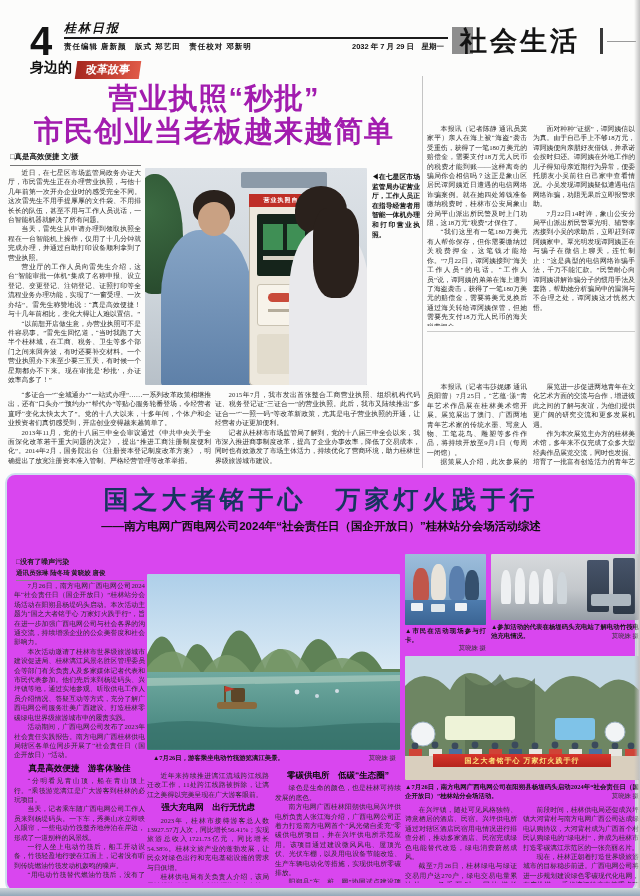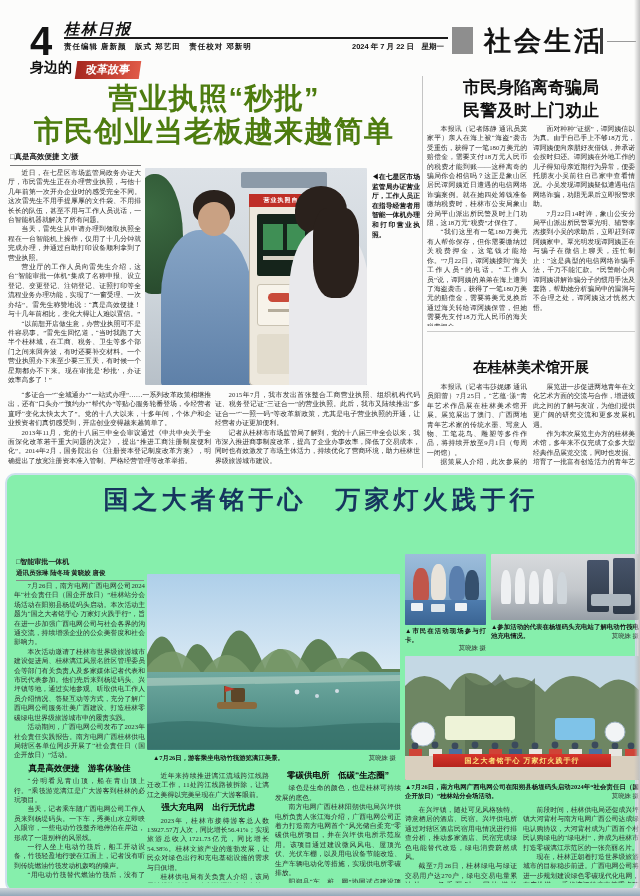--- a/index.html
+++ b/index.html
@@ -1,45 +1,45 @@
 <!DOCTYPE html>
 <html><head>
 <meta charset="utf-8">
 <style>
   html,body{margin:0;padding:0;background:#c9c9c9;}
   .page{position:relative;width:640px;height:896px;margin:0 auto;background:#fcfcfb;overflow:hidden;
         font-family:"Liberation Serif",serif;color:#222;}
   .abs{position:absolute;}
   
   .pagenum{font-family:"Liberation Sans",sans-serif;font-weight:900;font-size:40px;line-height:38px;color:#141414;}
-  .masthead{font-family:"Liberation Serif",serif;font-weight:bold;font-style:italic;font-size:15px;letter-spacing:2px;color:#101010;}
+  .masthead{font-family:"Liberation Serif",serif;font-weight:bold;font-style:italic;font-size:12px;letter-spacing:2px;color:#101010;}
   .hline{background:#1c1c1c;height:2px;}
   .credits{font-size:7.5px;font-weight:bold;font-family:"Liberation Sans",sans-serif;color:#111;letter-spacing:1px;}
   .dateline{font-size:7.5px;font-weight:bold;font-family:"Liberation Sans",sans-serif;color:#111;}
   .grayblock{background:#8e8e8e;}
   .section-title{font-family:"Liberation Sans",sans-serif;font-weight:900;font-size:27px;letter-spacing:3px;color:#141414;}
   .vbar{background:#3a3a3a;}
   .thinline{background:#9a9a9a;height:1px;}
   
   .tag-prefix{font-weight:bold;font-size:14px;color:#101010;}
   .tag-badge{font-family:"Liberation Sans",sans-serif;font-weight:bold;font-size:11px;color:#fff;
              background:linear-gradient(90deg,#a5261e,#e05a47);padding:1px 10px 2px;transform:skewX(-8deg);display:inline-block;}
   
-  .main-hl{font-family:"Liberation Sans",sans-serif;font-weight:900;color:#4d7c0f;text-align:center;letter-spacing:1px;}
+  .main-hl{font-family:"Liberation Sans",sans-serif;font-weight:900;color:#a21caf;text-align:center;letter-spacing:1px;}
   .byline{font-size:7.5px;font-weight:bold;color:#222;}
   .col{position:absolute;overflow:hidden;font-size:6.8px;line-height:9.4px;color:#2c2c2c;text-align:justify;}
   .para{margin:0;text-indent:2em;}
   .caption-col{font-weight:bold;color:#111;line-height:9.6px;}
   .sub-title{font-family:"Liberation Serif",serif;font-weight:bold;text-align:center;color:#101010;}
   .subhead{font-family:"Liberation Sans",sans-serif;font-weight:bold;font-size:8.5px;text-align:center;margin:4px 0 3px;color:#0c0c0c;text-indent:0;}
   .photo{position:absolute;overflow:hidden;border-radius:1px;}
   .pcaption{position:absolute;font-size:6.4px;line-height:8.6px;font-weight:bold;color:#151515;text-align:justify;}
   .credit{font-weight:normal;color:#333;white-space:nowrap;float:right;}
   
-  .bottom-box{position:absolute;border:2px solid #cfe0ee;border-radius:10px;background:#86efac;}
+  .bottom-box{position:absolute;border:2px solid #cfe0ee;border-radius:10px;background:#d946ef;}
   .power-title{font-family:"Liberation Sans",sans-serif;font-weight:900;font-size:25px;letter-spacing:4px;color:#16355e;text-align:center;}
   .power-sub{font-family:"Liberation Sans",sans-serif;font-weight:bold;font-size:11.5px;color:#101010;text-align:center;}
   .pwr-byline{font-size:7px;font-weight:bold;color:#222;}
   
   .kiosk-bg{background:linear-gradient(180deg,#dde2e7 0%,#cfd6dc 55%,#b7c0c8 100%);}
   .plant{background:radial-gradient(circle at 30% 30%,#3c6b42,#27482c);border-radius:50% 60% 55% 45%;}
   .person-blue{background:linear-gradient(180deg,#87a5c6,#5e80a8);border-radius:42% 46% 4px 4px;}
   .head{background:#c9a183;border-radius:50%;}
   .hair{background:#2a211c;border-radius:50% 50% 40% 40%;}
   .kioskbody{background:#ede8dd;border-radius:5px;box-shadow:0 0 0 1px #b9b2a4 inset;}
@@ -65,23 +65,23 @@
 </style>
 </head>
 <body>
 
 <div class="page">
 
   <div class="abs pagenum" style="left:30px;top:22px;">4</div>
   <div class="abs masthead" style="left:64px;top:20px;">桂林日报</div>
   <div class="abs hline" style="left:64px;top:37px;width:384px;"></div>
   <div class="abs credits" style="left:64px;top:42px;text-align:right;">责任编辑 唐新颜　版式 郑艺田　责任校对 邓新明</div>
-  <div class="abs dateline" style="left:352px;top:42px;">2024 年 7 月 22 日　星期一</div>
+  <div class="abs dateline" style="left:352px;top:42px;">2032 年 7 月 29 日　星期一</div>
   <div class="abs grayblock" style="left:452px;top:27px;width:21px;height:27px;"></div>
-  <div class="abs section-title" style="left:484px;top:23px;">社会生活</div>
+  <div class="abs section-title" style="left:460px;top:23px;">社会生活</div>
   <div class="abs vbar" style="left:600px;top:28px;width:3px;height:26px;"></div>
   <div class="abs thinline" style="left:607px;top:41px;width:29px;"></div>
 
   <span class="abs tag-prefix" style="left:30px;top:59px;">身边的</span>
   <span class="abs tag-badge" style="left:76px;top:61px;">改革故事</span>
 
   <div class="abs main-hl" style="left:8px;top:79px;width:412px;font-size:29px;">营业执照“秒批”</div>
   <div class="abs main-hl" style="left:8px;top:112px;width:412px;font-size:29px;">市民创业当老板越来越简单</div>
   <div class="abs byline" style="left:10px;top:152px;width:131px;border-bottom:1px solid #777;padding-bottom:3px;">□真是高效便捷 文/摄</div>
 
@@ -125,47 +125,45 @@
       <p class="para">“多证合一”“全城通办”“一站式办理”……一系列改革政策相继推出，还有“口头办”“预约办”“帮代办”等贴心服务轮番登场，令经营者直呼“变化太快太大了”。党的十八大以来，十多年间，个体户和企业投资者们真切感受到，开店创业变得越来越简单了。</p>
       <p class="para">2013年11月，党的十八届三中全会审议通过《中共中央关于全面深化改革若干重大问题的决定》，提出“推进工商注册制度便利化”。2014年2月，国务院出台《注册资本登记制度改革方案》，明确提出了放宽注册资本准入管制、严格经营管理等改革举措。</p>
     </div>
   <div class="col" style="left:215px;top:390px;width:205px;height:80px;">
       <p class="para">2015年7月，我市发出首张整合工商营业执照、组织机构代码证、税务登记证“三证合一”的营业执照。此后，我市又陆续推出“多证合一”“一照一码”等改革新政策，尤其是电子营业执照的开通，让经营者办证更加便利。</p>
       <p class="para">记者从桂林市市场监管局了解到，党的十八届三中全会以来，我市深入推进商事制度改革，提高了企业办事效率，降低了交易成本，同时也有效激发了市场主体活力，持续优化了营商环境，助力桂林世界级旅游城市建设。</p>
     </div>
 
   <div class="abs" style="left:422px;top:76px;width:1px;height:392px;background:#c4c4c4;"></div>
 
-  <div class="abs sub-title" style="left:425px;top:76px;width:212px;font-size:17px;">市民身陷离奇骗局</div>
-  <div class="abs sub-title" style="left:425px;top:99px;width:212px;font-size:17px;">民警及时上门劝止</div>
   <div class="col" style="left:427px;top:124px;width:100px;height:202px;">
       <p class="para">本报讯（记者陈静 通讯员莫家平）亲人在海上被“海盗”袭击受重伤，获得了一笔180万美元的赔偿金，需要支付18万元人民币的税费才能到账——这样离奇的骗局你会相信吗？这正是象山区居民谭阿姨近日遭遇的电信网络诈骗案例。就在她四处筹钱准备缴纳税费时，桂林市公安局象山分局平山派出所民警及时上门劝阻，这18万元“税费”才保住了。</p>
       <p class="para">“我们这里有一笔180万美元有人帮你保存，但你需要缴纳过关税费押金，这笔钱才能给你。”7月22日，谭阿姨接到“海关工作人员”的电话。“工作人员”说，谭阿姨的弟弟在海上遭到了海盗袭击，获得了一笔180万美元的赔偿金，需要将美元兑换后通过海关转给谭阿姨保管，但她需要先支付18万元人民币的海关税费押金。</p>
     </div>
   <div class="col" style="left:533px;top:124px;width:102px;height:202px;">
       <p class="para">面对种种“证据”，谭阿姨信以为真。由于自己手上不够18万元，谭阿姨便向亲朋好友借钱，并承诺会按时归还。谭阿姨在外地工作的儿子得知母亲近期行为异常，便委托朋友小吴前往自己家中查看情况。小吴发现谭阿姨疑似遭遇电信网络诈骗，劝阻无果后立即报警求助。</p>
       <p class="para">7月22日14时许，象山公安分局平山派出所民警覃光明、辅警李杰接到小吴的求助后，立即赶到谭阿姨家中。覃光明发现谭阿姨正在与骗子在微信上聊天，连忙制止：“这是典型的电信网络诈骗手法，千万不能汇款。”民警耐心向谭阿姨讲解诈骗分子的惯用手法及套路，帮助她分析骗局中的漏洞与不合理之处，谭阿姨这才恍然大悟。</p>
     </div>
 
   <div class="abs thinline" style="left:427px;top:331px;width:208px;opacity:.5;"></div>
-  <div class="abs sub-title" style="left:425px;top:358px;width:212px;font-size:14.5px;">在桂林美术馆开展</div>
   <div class="col" style="left:427px;top:382px;width:100px;height:86px;">
       <p class="para">本报讯（记者韦莎妮娜 通讯员阳蕾）7月25日，“艺蕴·漾”青年艺术作品展在桂林美术馆开展。展览展出了澳门、广西两地青年艺术家的传统水墨、写意人物、工笔花鸟、雕塑等多件作品，将持续开放至9月1日（每周一闭馆）。</p>
       <p class="para">据策展人介绍，此次参展的多位青年艺术家都在澳门研学，积累了扎实的专业素养。期待本次</p>
     </div>
   <div class="col" style="left:533px;top:382px;width:102px;height:86px;">
       <p class="para">展览进一步促进两地青年在文化艺术方面的交流与合作，增进彼此之间的了解与友谊，为他们提供更广阔的研究交流和更多发展机遇。</p>
       <p class="para">作为本次展览主办方的桂林美术馆，多年来不仅完成了众多大型经典作品展览交流，同时也发掘、培育了一批富有创造活力的青年艺术家。未来，桂林美术馆将持续关注青年艺术家群体，团结起更多蓬勃、多元、创新、有活力的青年艺术家。</p>
     </div>
 
   <div class="bottom-box" style="left:5px;top:473px;width:628px;height:415px;">
 
     <div class="abs power-title" style="left:0;top:8px;width:628px;">国之大者铭于心　万家灯火践于行</div>
-
-    <div class="abs pwr-byline" style="left:9px;top:82px;">□智能审批一体机</div>
+    <div class="abs power-sub" style="left:0;top:44px;width:628px;">——南方电网广西电网公司2024年“社会责任日（国企开放日）”桂林站分会场活动综述</div>
+
+    <div class="abs pwr-byline" style="left:9px;top:82px;">□没有了噪声污染</div>
     <div class="abs pwr-byline" style="left:9px;top:94px;width:128px;border-bottom:1px solid #888;padding-bottom:2px;font-size:6.5px;">通讯员张琳 陆冬琦 黄晓姣 唐俊</div>
 
     <div class="col" style="left:7px;top:106px;width:131px;height:300px;">
       <div>
           <p class="para">7月26日，南方电网广西电网公司2024年“社会责任日（国企开放日）”桂林站分会场活动在阳朔县杨堤码头启动。本次活动主题为“国之大者铭于心 万家灯火践于行”，旨在进一步加强广西电网公司与社会各界的沟通交流，持续增强企业的公众美誉度和社会影响力。</p>
           <p class="para">本次活动邀请了桂林市世界级旅游城市建设促进局、桂林漓江风景名胜区管理委员会等部门有关负责人及多家媒体记者代表和市民代表参加。他们先后来到杨堤码头、兴坪镇等地，通过实地参观、听取供电工作人员介绍情况、答疑互动等方式，充分了解广西电网公司服务壮美广西建设、打造桂林零碳绿电世界级旅游城市中的履责实践。</p>
           <p class="para">活动期间，广西电网公司发布了2023年社会责任实践报告。南方电网广西桂林供电局辖区各单位同步开展了“社会责任日（国企开放日）”活动。</p>
         </div>
       <p class="subhead">真是高效便捷　游客体验佳</p>
       <div>

